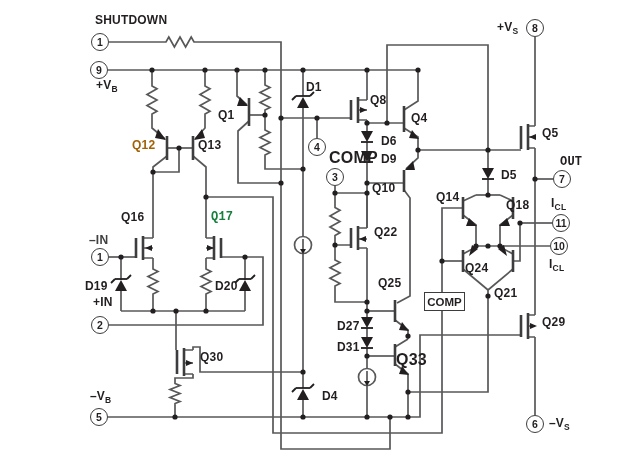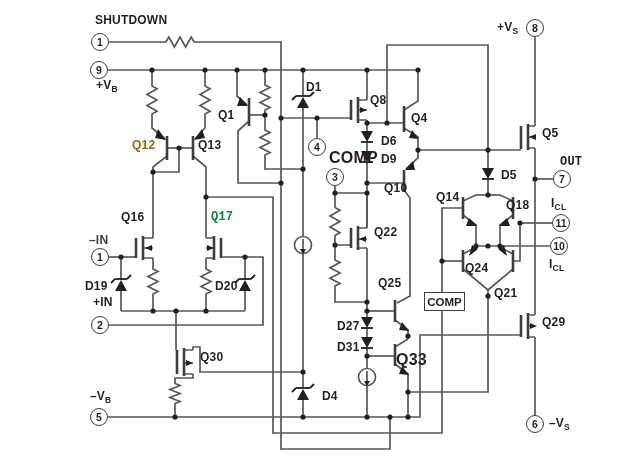--- a/index.html
+++ b/index.html
@@ -332,21 +332,21 @@
   <div class="lbl" style="left: 121px; top: 211px; color: rgb(35, 31, 32);">Q16</div>
   <div class="lbl" style="left: 211px; top: 211px; color: #15803d; font-family: Liberation Mono, monospace;">Q17</div>
   <div class="lbl" style="left: 85px; top: 280px; color: rgb(35, 31, 32);">D19</div>
   <div class="lbl" style="left: 215px; top: 280px; color: rgb(35, 31, 32);">D20</div>
   <div class="lbl" style="left: 200px; top: 351px; color: rgb(35, 31, 32);">Q30</div>
   <div class="lbl" style="left: 306px; top: 81px; color: rgb(35, 31, 32);">D1</div>
   <div class="lbl" style="left: 328px; top: 94px; color: rgb(35, 31, 32); margin-left: 42px;">Q8</div>
   <div class="lbl" style="left: 381px; top: 135px; color: rgb(35, 31, 32);">D6</div>
   <div class="lbl" style="left: 381px; top: 153px; color: rgb(35, 31, 32);">D9</div>
   <div class="lbl" style="left: 411px; top: 112px; color: rgb(35, 31, 32);">Q4</div>
-  <div class="lbl" style="left: 372px; top: 182px; color: rgb(35, 31, 32); margin-left: 12px;">Q10</div>
+  <div class="lbl" style="left: 372px; top: 182px; color: rgb(35, 31, 32);">Q10</div>
   <div class="lbl" style="left: 374px; top: 226px; color: rgb(35, 31, 32);">Q22</div>
   <div class="lbl" style="left: 378px; top: 277px; color: rgb(35, 31, 32);">Q25</div>
   <div class="lbl" style="left: 337px; top: 320px; color: rgb(35, 31, 32);">D27</div>
   <div class="lbl" style="left: 337px; top: 341px; color: rgb(35, 31, 32);">D31</div>
   <div class="lbl small" style="left: 396px; top: 353px; color: rgb(35, 31, 32);">Q33</div>
   <div class="lbl" style="left: 322px; top: 390px; color: rgb(35, 31, 32);">D4</div>
   <div class="lbl" style="left: 501px; top: 169px; color: rgb(35, 31, 32);">D5</div>
   <div class="lbl" style="left: 436px; top: 191px; color: rgb(35, 31, 32);">Q14</div>
   <div class="lbl" style="left: 506px; top: 199px; color: rgb(35, 31, 32);">Q18</div>
   <div class="lbl" style="left: 465px; top: 262px; color: rgb(35, 31, 32);">Q24</div>

